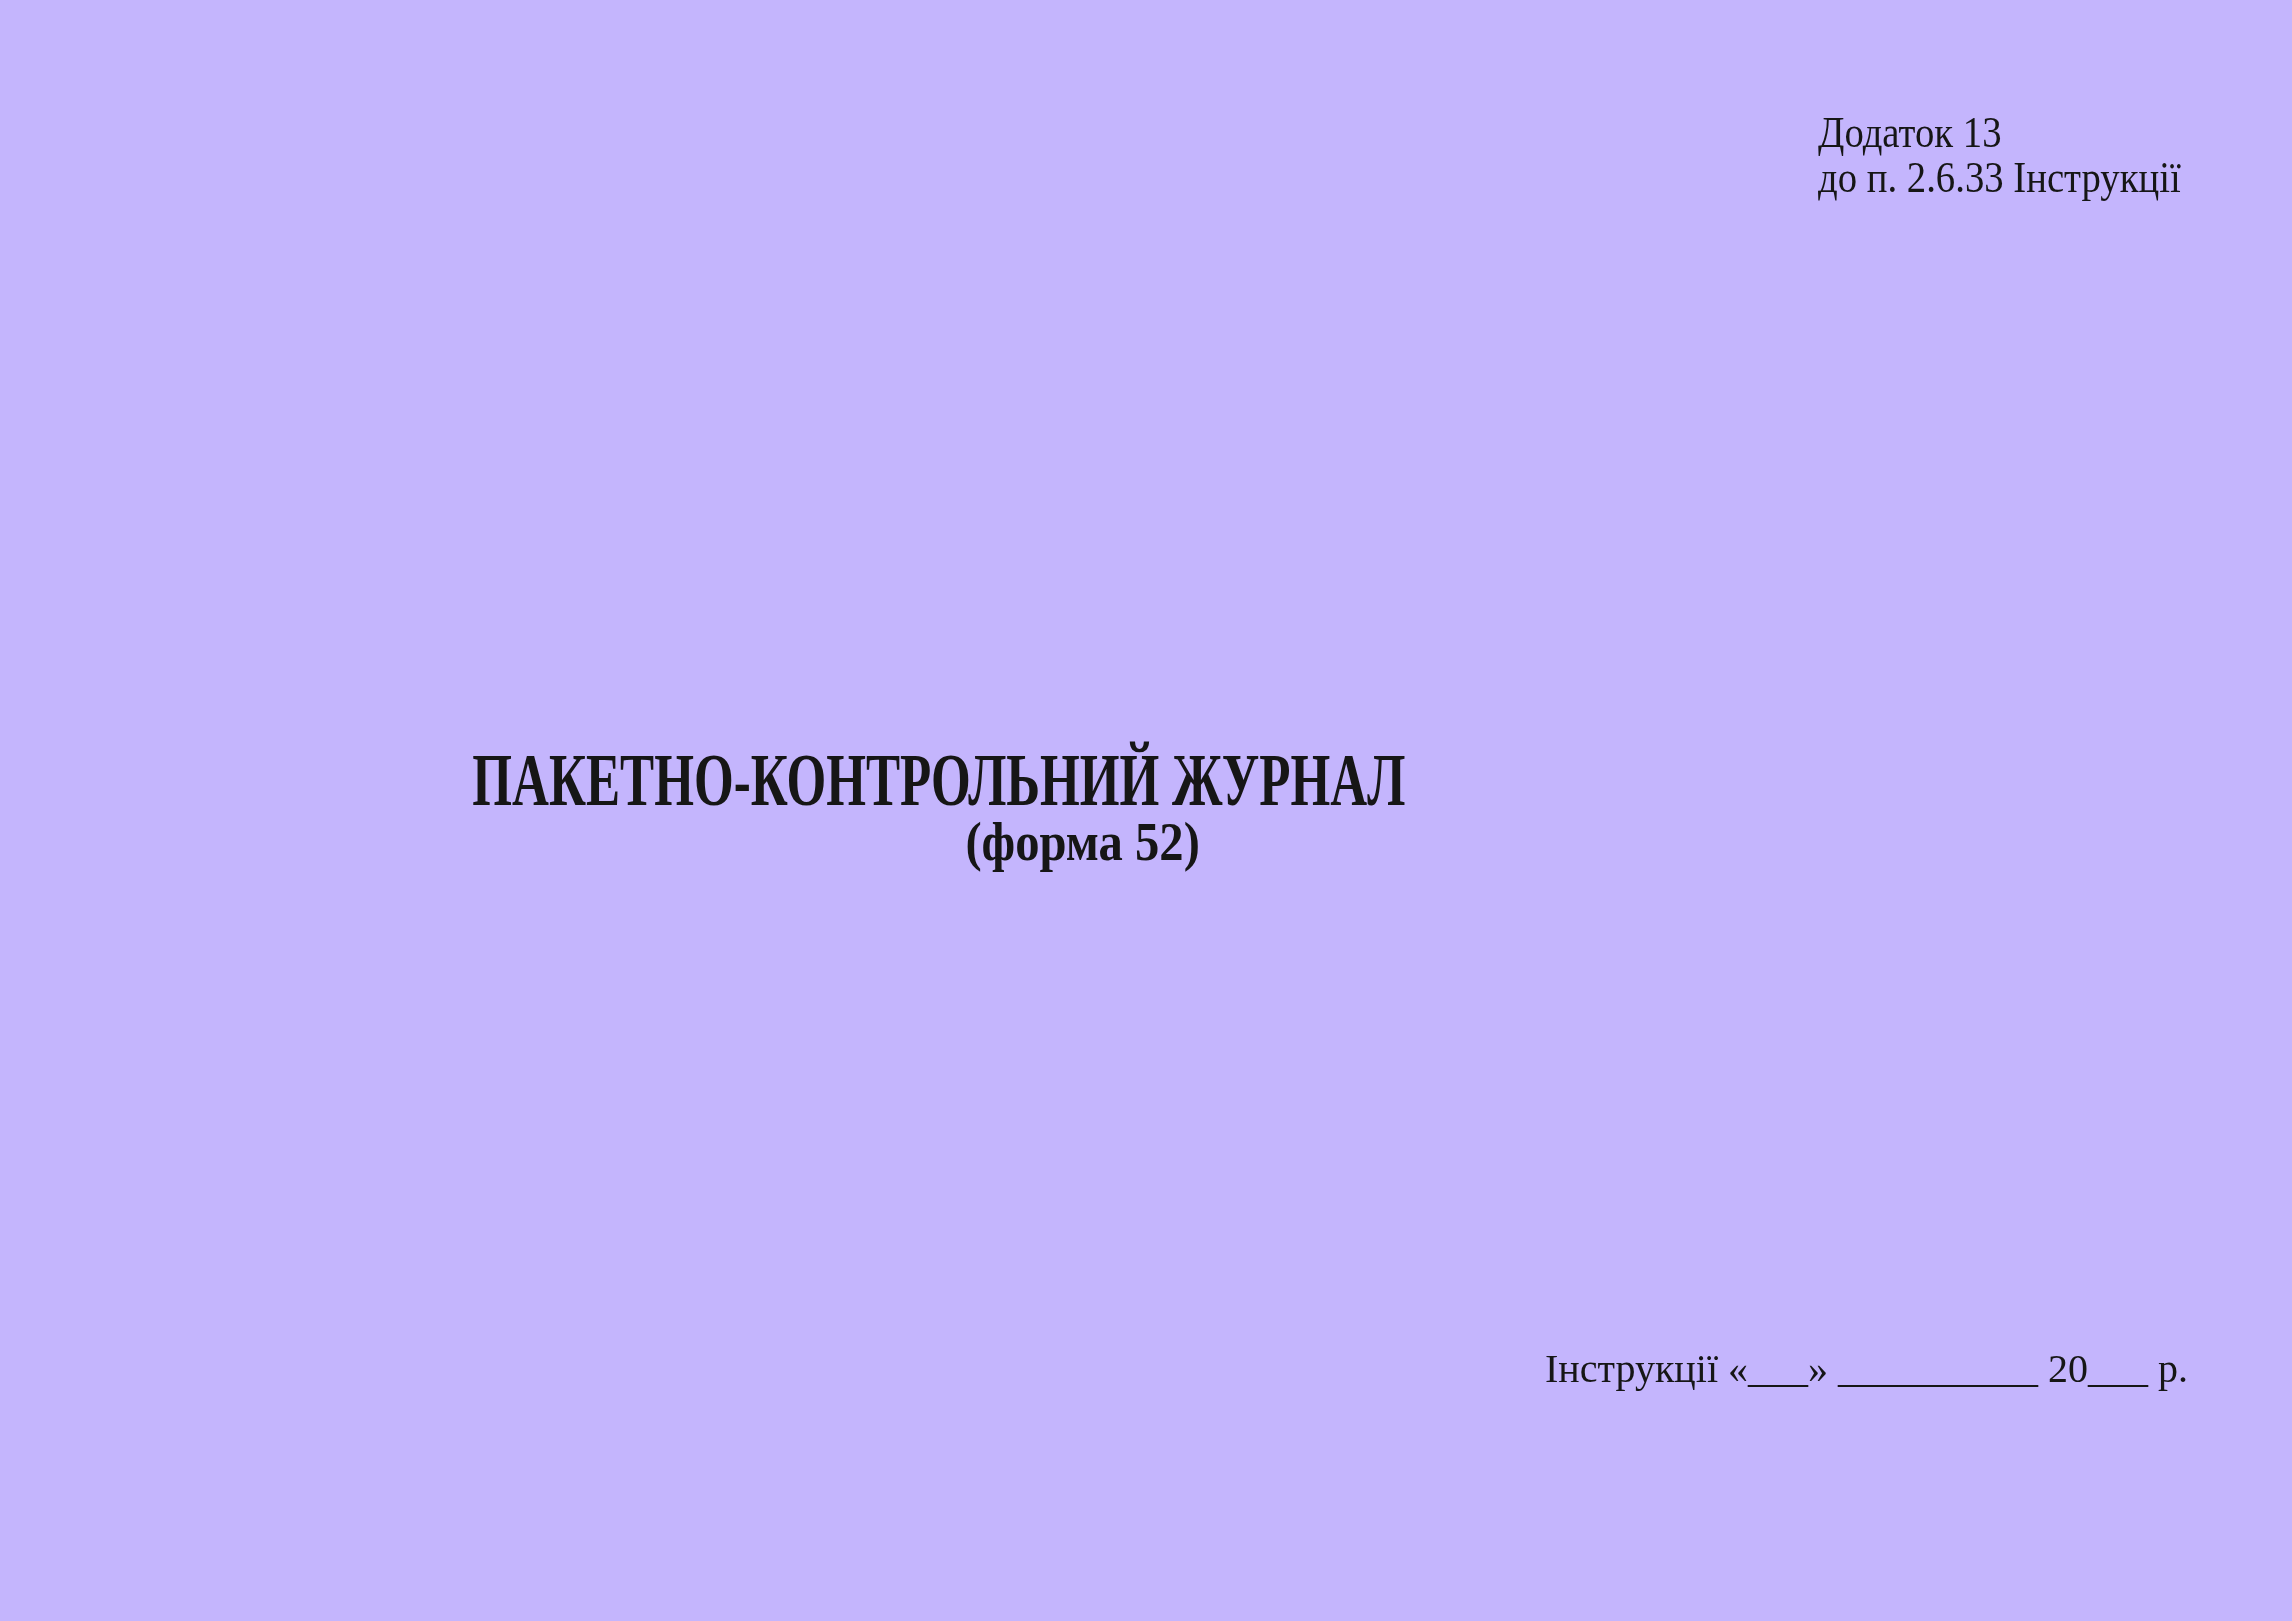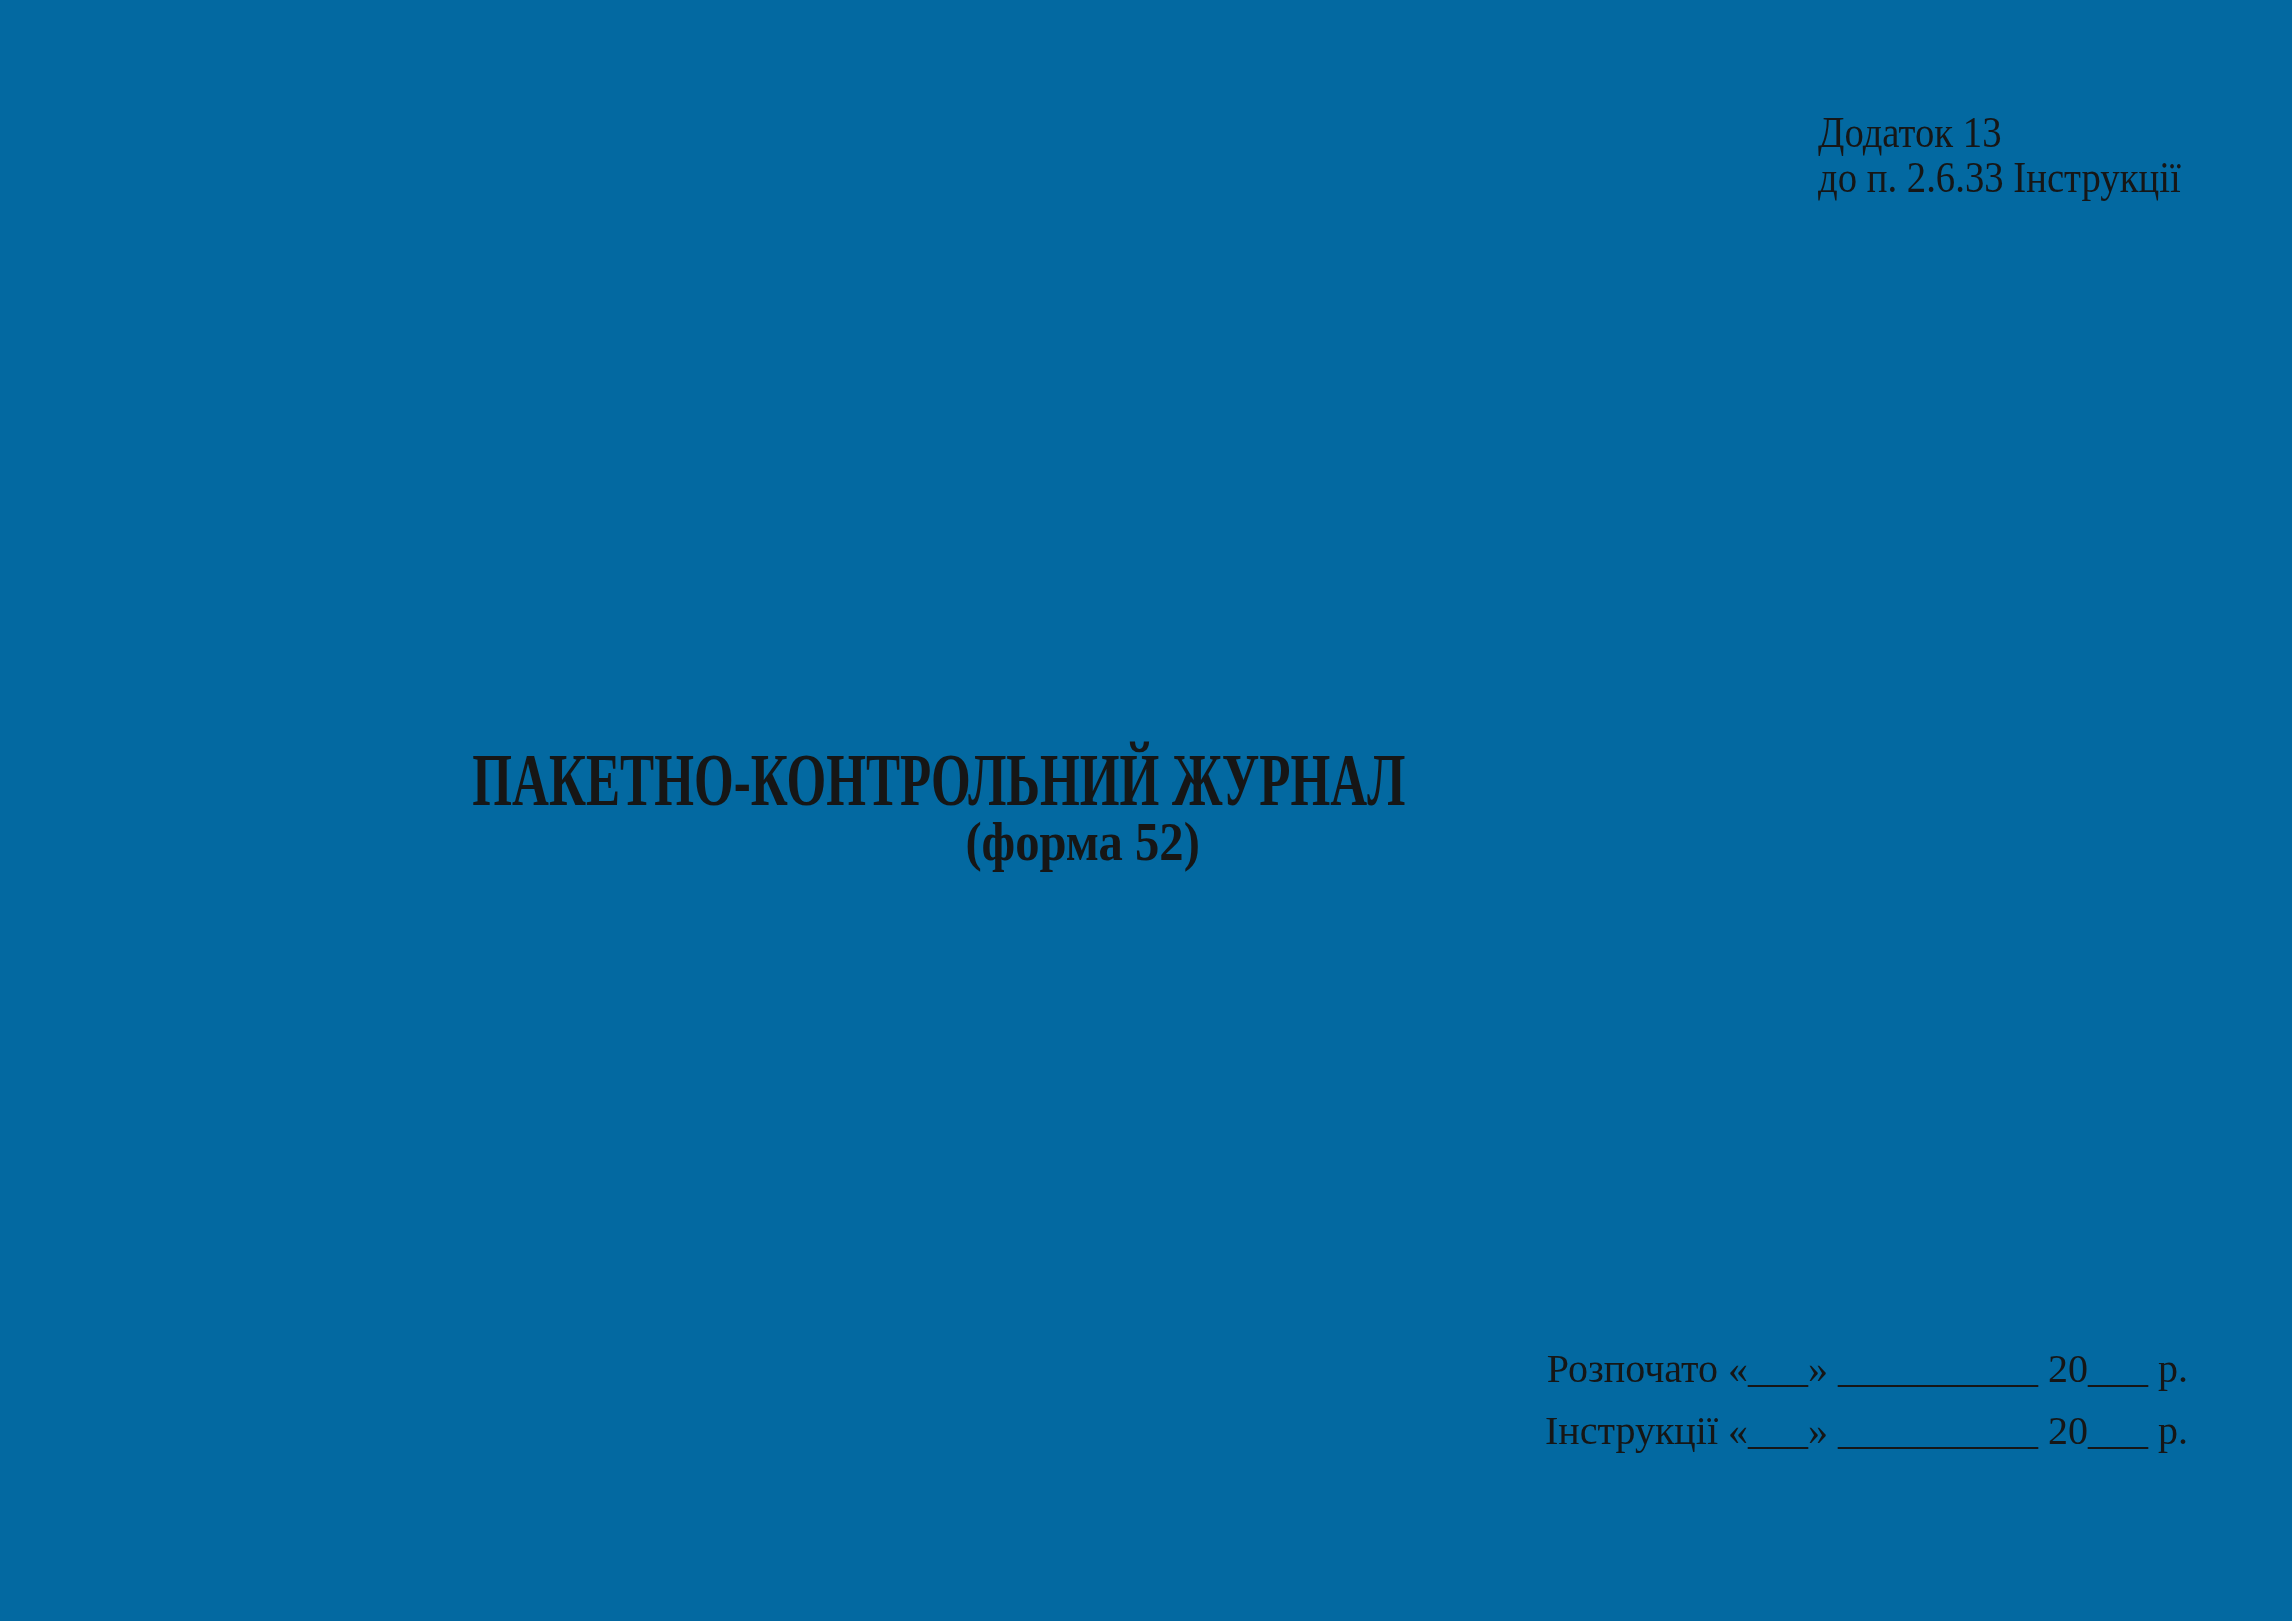--- a/index.html
+++ b/index.html
@@ -5,21 +5,21 @@
 <style>
   html, body {
     margin: 0;
     padding: 0;
     background: #ffffff;
   }
   .page {
     position: relative;
     width: 2293px;
     height: 1621px;
-    background: #0369a1;
+    background: #c4b5fd;
     overflow: hidden;
     font-family: "Liberation Serif", "DejaVu Serif", serif;
     color: #161616;
   }
 
   
   .corner-note {
     position: absolute;
     left: 1818px;
     top: 110px;
@@ -89,18 +89,17 @@
   </div>
 
   <div class="title-main">
     <span>ПАКЕТНО-КОНТРОЛЬНИЙ ЖУРНАЛ</span>
   </div>
   <div class="title-sub">
     <span>(форма 52)</span>
   </div>
 
   <div class="footer-block">
-    <span class="footer-line">Розпочато «___» __________ 20___ р.</span>
     <span class="footer-line">Інструкції «___» __________ 20___ р.</span>
   </div>
 
 </div>
 
 
 </body></html>

